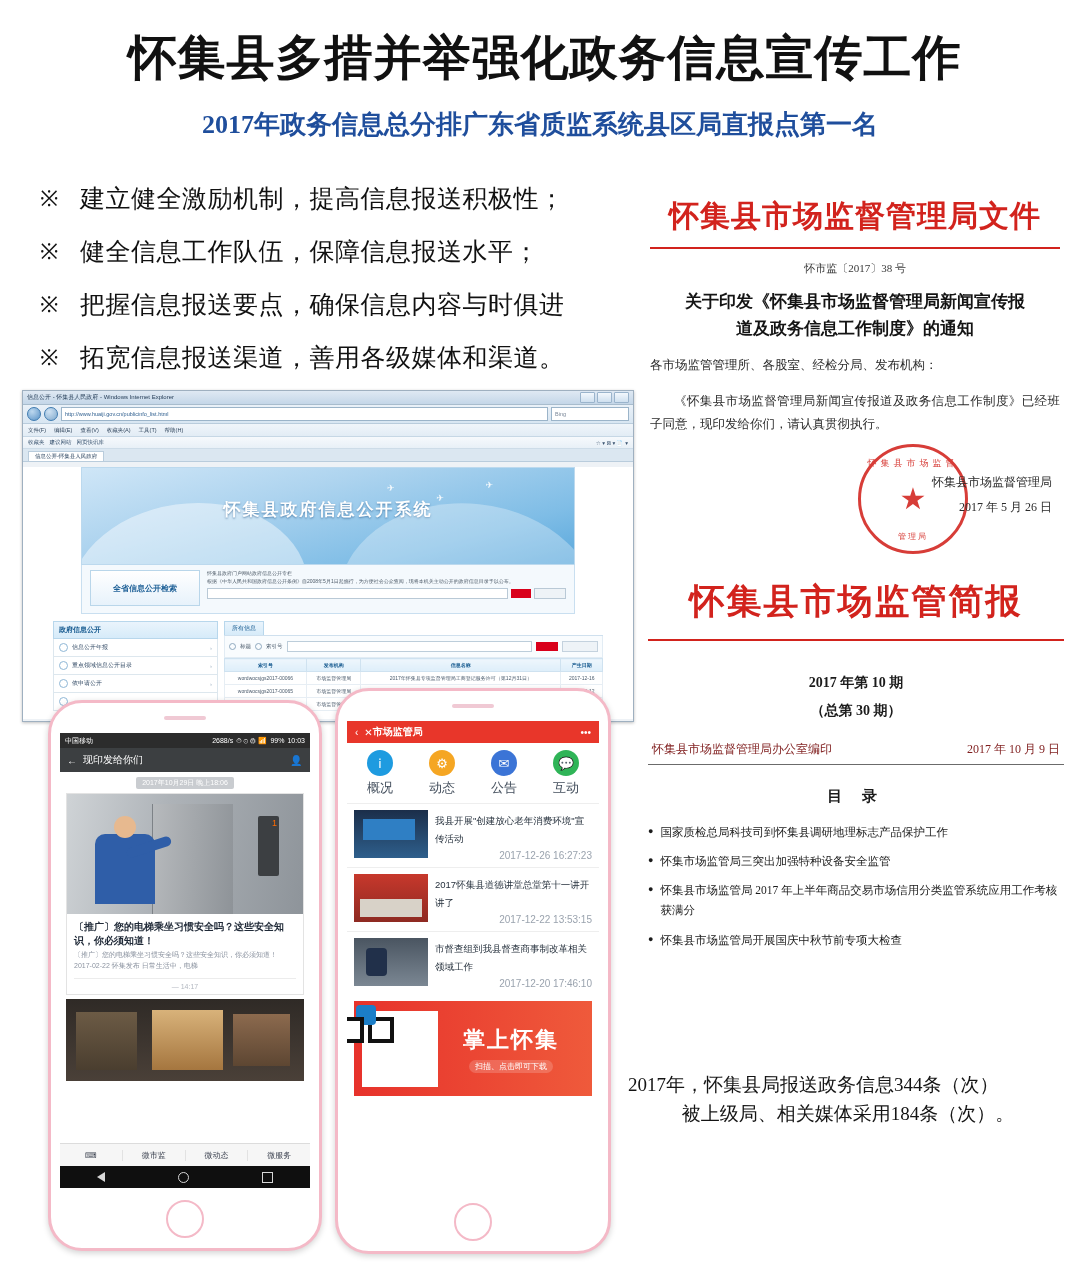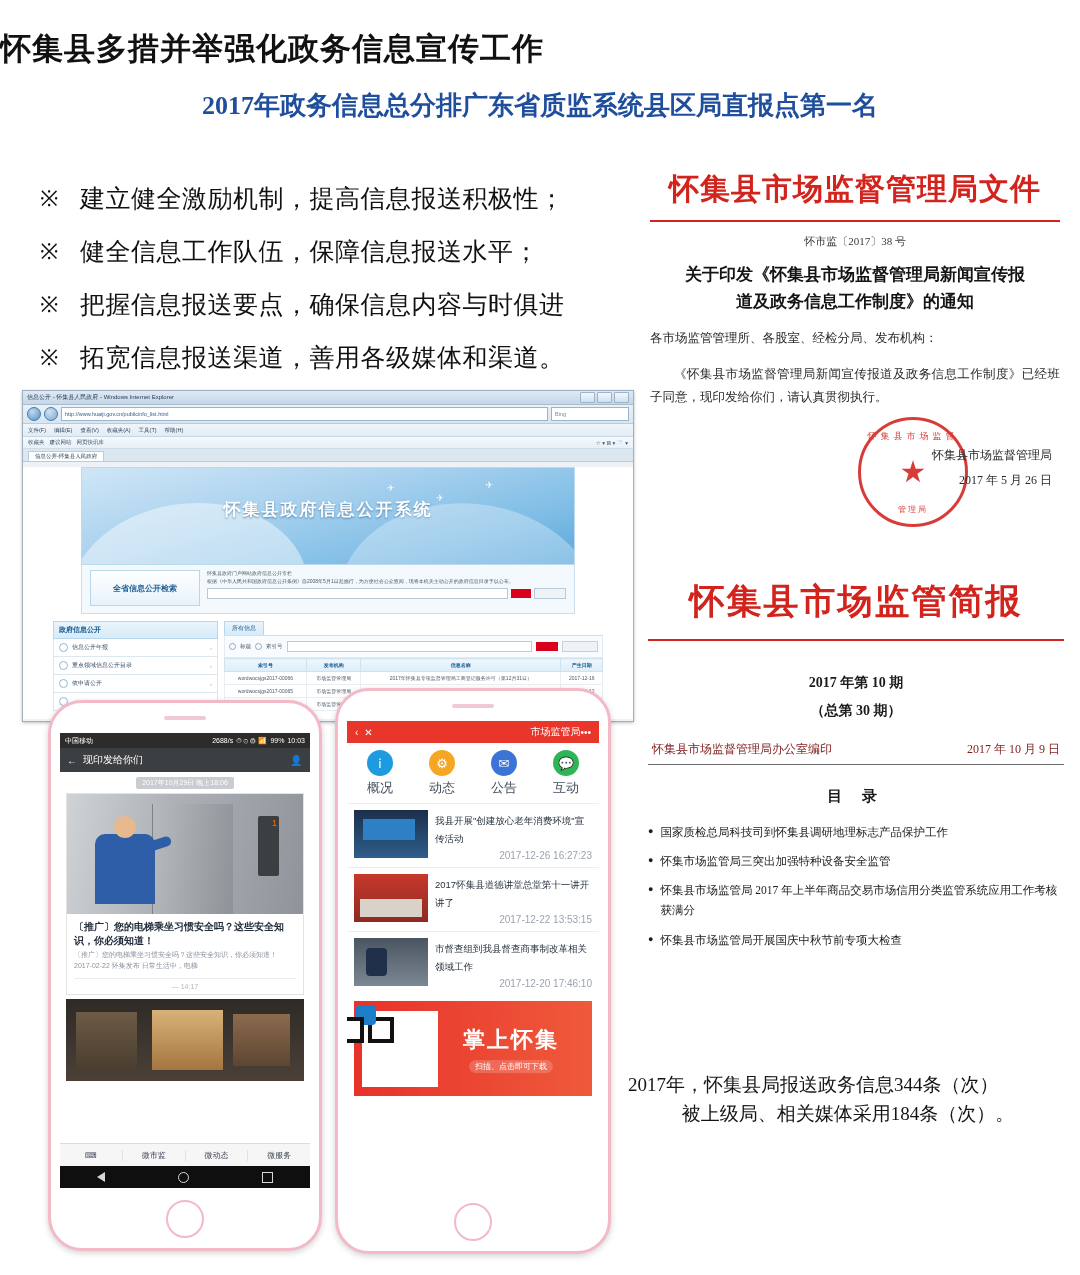--- a/index.html
+++ b/index.html
@@ -6,27 +6,27 @@
   body {
     width:1080px; height:1275px;
     background:#ffffff;
     font-family:"Liberation Sans", sans-serif;
     color:#1a1a1a;
     overflow:hidden;
     position:relative;
   }
   
   .main-title {
-    text-align:left;
-    font-family:"Liberation Serif", serif;
-    font-weight:bold;
-    font-size:31px;
+    text-align:center;
+    font-family:"Liberation Serif", serif;
+    font-weight:bold;
+    font-size:48px;
     letter-spacing:1px;
     color:#111;
-    margin:32px 0 0 0;
+    margin:32px 0 0 10px;
     line-height:1.1;
   }
   .sub-title {
     text-align:center;
     font-family:"Liberation Serif", serif;
     font-weight:bold;
     font-size:26px;
     color:#1f4e9c;
     margin:22px 0 0 0;
   }
@@ -398,21 +398,21 @@
   #phone2 { left:335px; top:688px; width:270px; height:560px; }
   #phone2 .phone-screen { top:30px; height:470px; }
   .p2-header {
     height:22px;
     background:#e8362a;
     color:#fff;
     display:flex; align-items:center;
     padding:0 8px;
     font-size:10px;
   }
-  .p2-header .t { flex:1; text-align:right; font-weight:normal; }
+  .p2-header .t { flex:1; text-align:left; font-weight:bold; }
   .p2-icons {
     display:flex; justify-content:space-around;
     padding:7px 2px 6px 2px;
     background:#fff;
   }
   .p2-icon-col { text-align:center; width:25%; }
   .p2-icon-circle {
     width:26px; height:26px; border-radius:50%;
     margin:0 auto 3px auto;
     color:#fff; font-size:13px;
@@ -472,21 +472,21 @@
     position:absolute; left:50%; top:50%;
     transform:translate(-50%,-50%);
     width:20px; height:20px;
     background:#1b7ec8; border-radius:4px;
   }
   .banner-text { flex:1; text-align:center; color:#fff; }
   .banner-big { font-family:"Liberation Serif", serif; font-weight:bold; font-size:22px; letter-spacing:2px; }
   .banner-small { font-size:8px; margin-top:5px; background:rgba(255,255,255,.18); display:inline-block; padding:1px 6px; border-radius:8px; }
 
   
-  .doc-top { position:absolute; left:650px; top:169px; width:410px; }
+  .doc-top { position:absolute; left:650px; top:196px; width:410px; }
   .doc-title-red {
     text-align:center;
     font-family:"Liberation Serif", serif;
     font-weight:bold;
     font-size:30px;
     color:#d2231d;
     letter-spacing:1px;
   }
   .doc-rule { height:2px; background:#d2231d; margin:10px 0 12px 0; }
   .doc-num { text-align:center; font-size:11px; color:#3a3a3a; font-family:"Liberation Serif", serif; }

